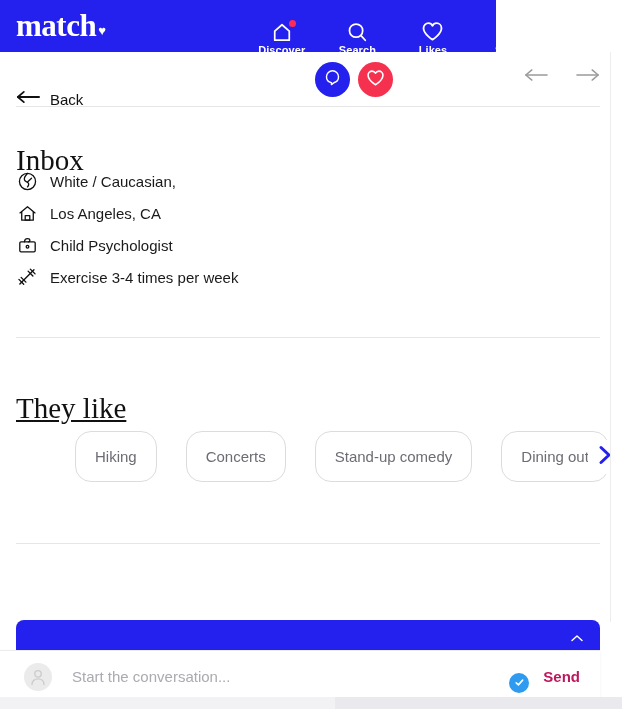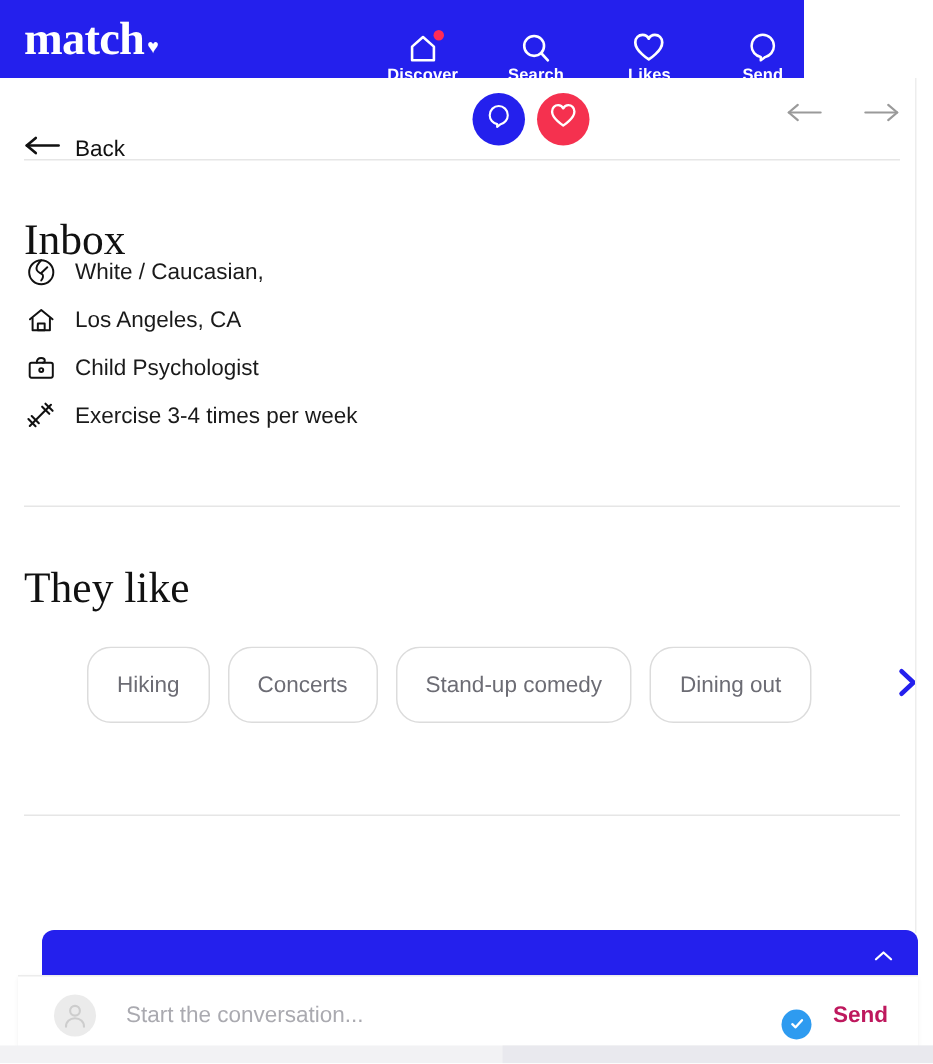--- a/index.html
+++ b/index.html
@@ -13,21 +13,21 @@
   .app {
     position: relative;
     width: 622px; height: 709px;
     background: #fff;
     overflow: hidden;
   }
 
   
   .topnav {
     position: absolute; top: 0; left: 0;
-    width: 536px; height: 52px;
+    width: 496px; height: 52px;
     background: #2420ed;
     display: flex; align-items: center;
   }
   .brand {
     position: absolute; left: 16px; top: 6px;
     color: #fff;
     font-family: "Liberation Serif", serif;
     font-size: 31px;
     font-weight: 700;
     letter-spacing: -0.5px;
@@ -109,21 +109,21 @@
 
   
   .section-title {
     position: absolute; left: 16px;
     font-family: "Liberation Serif", serif;
     font-size: 29px;
     color: #111;
     font-weight: 400;
   }
   .title-more { top: 120px; }
-  .title-like { top: 352px; }
+  .title-like { top: 368px; text-decoration: underline; }
 
   .factlist {
     position: absolute; left: 16px; top: 170px;
     width: 400px;
     display: flex; flex-direction: column;
     gap: 10px;
   }
   .fact {
     display: flex; align-items: center; gap: 12px;
     height: 22px;
@@ -143,32 +143,33 @@
     border: 1px solid #dcdcdc;
     border-radius: 16px;
     display: flex; align-items: center; justify-content: center;
     padding: 0 19px;
     font-size: 15px;
     color: #6c6c74;
     background: #fff;
     white-space: nowrap;
     cursor: pointer;
     flex: 0 0 auto;
+    margin-left: 17px;
   }
   .chip-next {
     position: absolute; right: 0px; top: 440px;
     width: 34px; height: 34px;
     display: flex; align-items: center; justify-content: center;
     background: #fff;
     cursor: pointer;
   }
 
   
   .chatdock {
-    position: absolute; left: 28px; top: 620px;
+    position: absolute; left: 16px; top: 620px;
     width: 584px; height: 72px;
   }
   .chat-bar {
     position: absolute; left: 0; top: 0;
     width: 584px; height: 30px;
     background: #2420ed;
     border-radius: 8px 8px 0 0;
     cursor: pointer;
   }
   .chat-caret {

